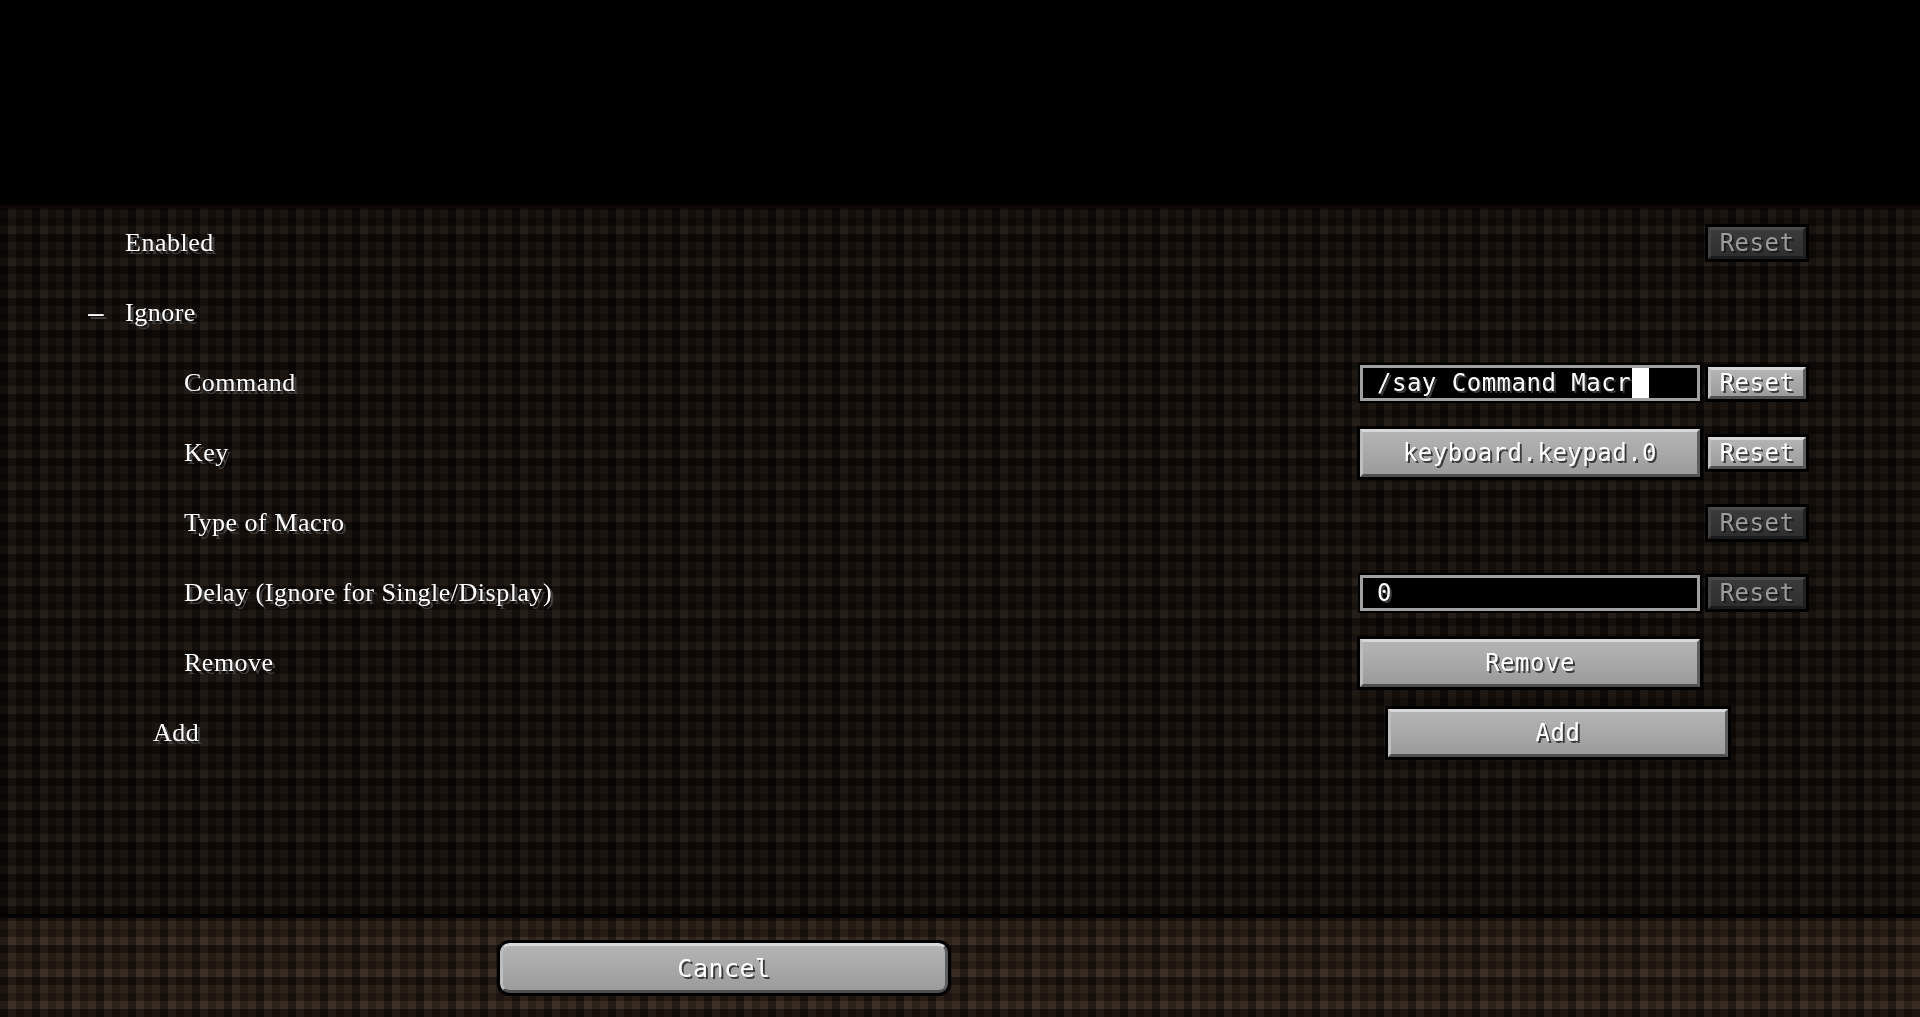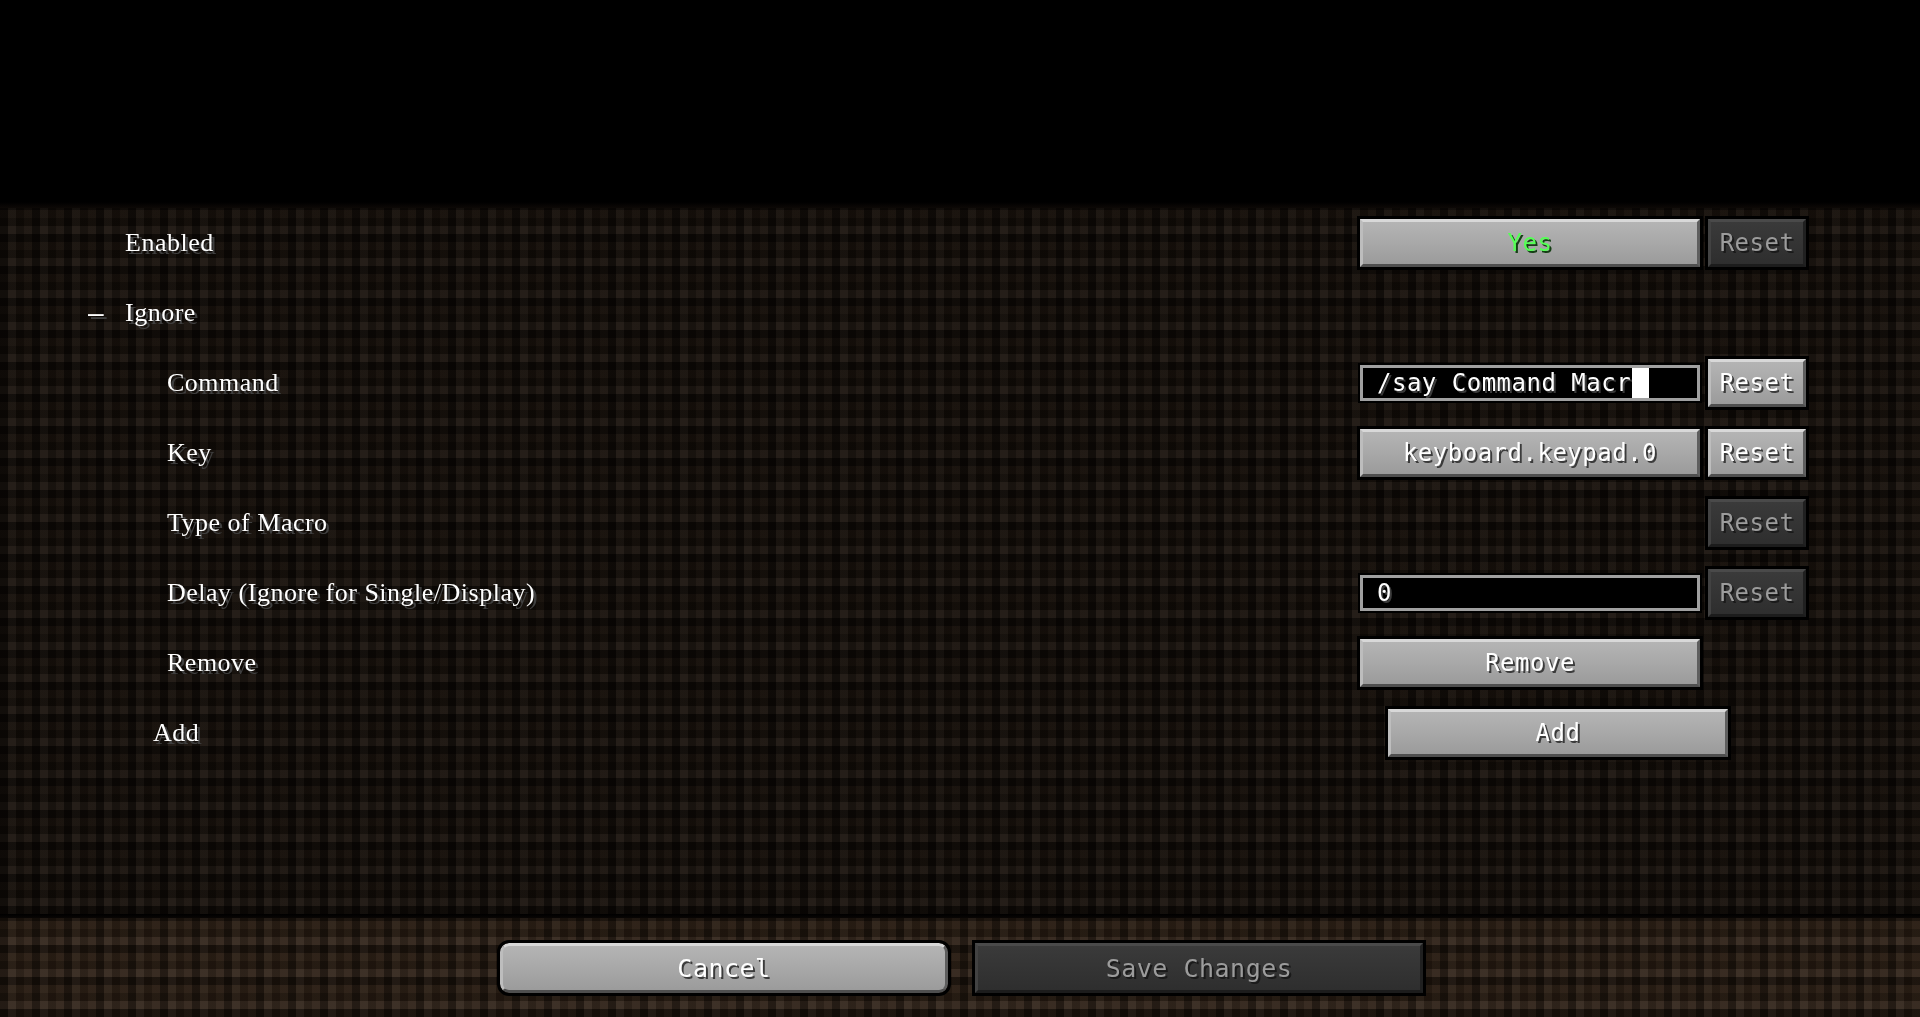--- a/index.html
+++ b/index.html
@@ -143,21 +143,21 @@
     top: 50%;
     transform: translateY(-50%);
     color: #ffffff;
     font-size: 26px;
     letter-spacing: 0.5px;
     text-shadow: 3px 3px 0 #3f3f3f;
     white-space: nowrap;
     font-family: Liberation Serif, serif;
   }
   .indent-0 { left: 125px; }
-  .indent-1 { left: 167px; }
+  .indent-1 { left: 184px; }
   .cat-dash {
     position: absolute;
     left: 88px;
     top: 50%;
     transform: translateY(-50%);
     color: #ffffff;
     font-size: 26px;
     text-shadow: 3px 3px 0 #3f3f3f;
   }
 
@@ -211,21 +211,21 @@
     display: inline-block;
     width: 17px;
     height: 30px;
     background: #ffffff;
     vertical-align: middle;
     margin-left: 1px;
   }
 
   
   .w-main  { left: 1360px; width: 340px; height: 48px; }
-  .w-reset { left: 1708px; width: 98px;  height: 48px; }
+  .w-reset { left: 1708px; width: 98px;  height: 32px; }
   .w-full  { left: 1360px; width: 340px; height: 48px; }
   .w-text  { left: 1360px; width: 340px; height: 36px; }
 
   
   #footer {
     position: absolute;
     left: 0; top: 918px;
     width: 1920px; height: 99px;
   }
   .footer-btn {
@@ -246,23 +246,20 @@
 <body>
 
 <div id="root">
 
 
   <div class="divider" id="divider-top"></div>
 
   <div id="content" class="dirt-dark">
       <div class="row" style="top: 0px;">
         <div class="row-label indent-0">Enabled</div>
-        <div class="ctrl btn w-main accent-green">
-          <span>Yes</span>
-        </div>
         <div class="ctrl btn w-reset disabled">
           <span>Reset</span>
         </div>
       </div>
       <div class="row" style="top: 70px;">
         <span class="cat-dash">—</span>
         <div class="row-label indent-0">Ignore</div>
       </div>
       <div class="row" style="top: 140px;">
         <div class="row-label indent-1">Command</div>
@@ -311,18 +308,15 @@
         </div>
       </div>
     </div>
 
   <div class="divider" id="divider-bottom"></div>
 
   <div id="footer" class="dirt">
     <div class="footer-btn btn" id="cancel-button">
       <span>Cancel</span>
     </div>
-    <div class="footer-btn btn disabled" id="save-button">
-      <span>Save Changes</span>
-    </div>
   </div>
 
 </div>
 
 </body></html>

